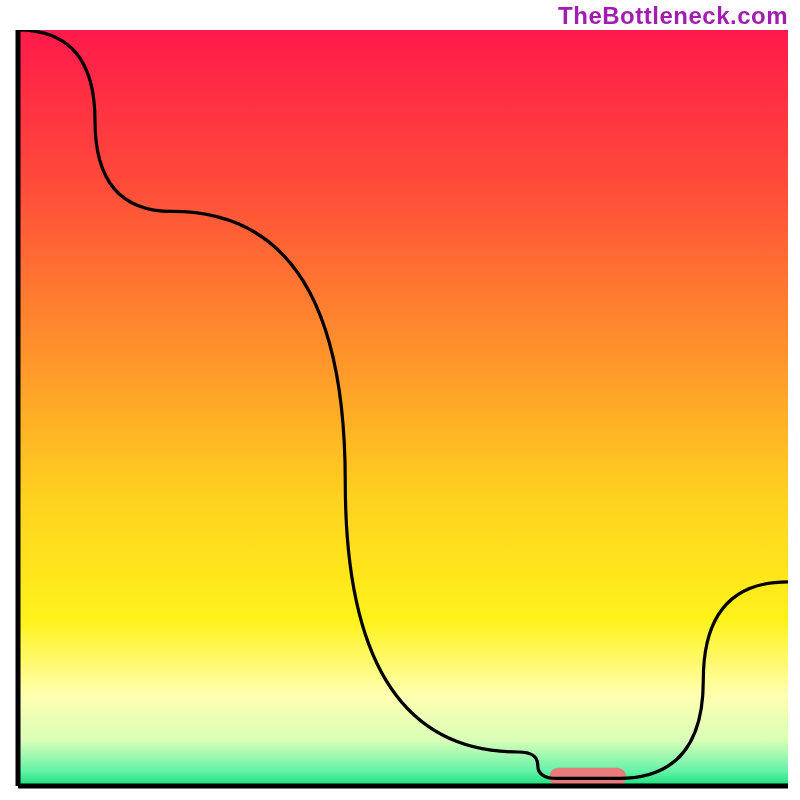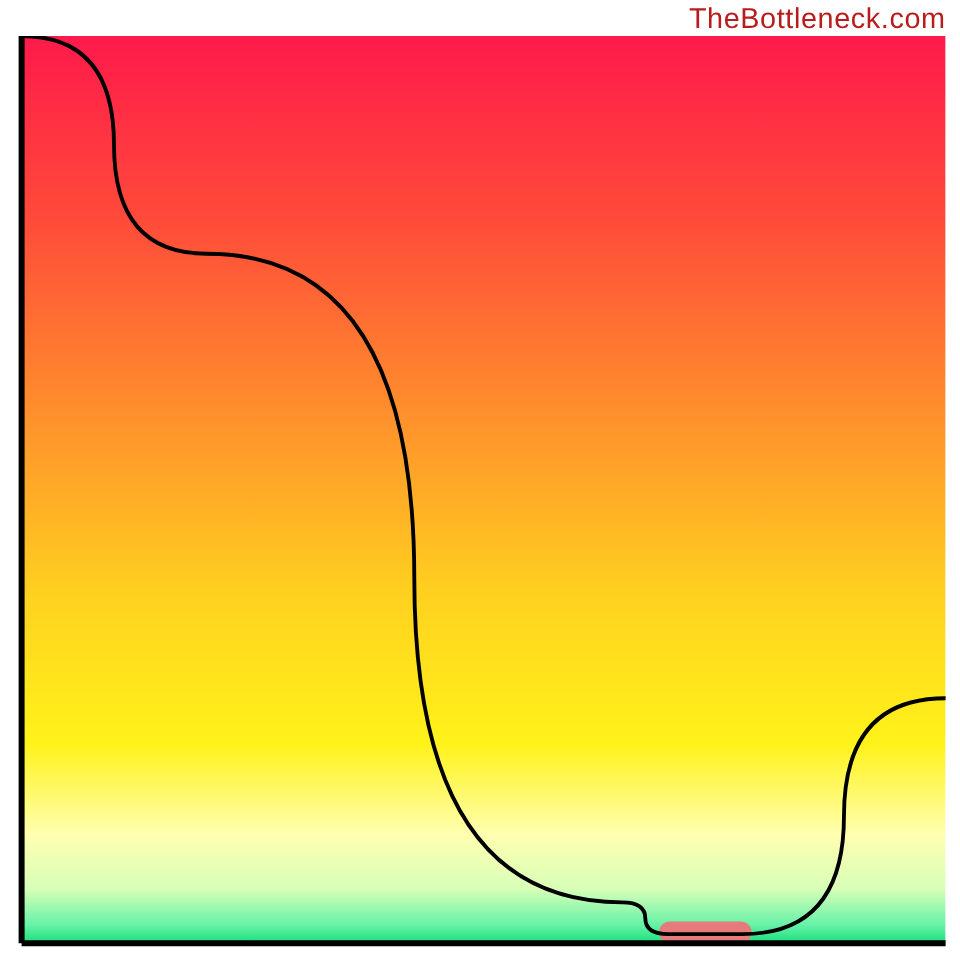--- a/index.html
+++ b/index.html
@@ -13,22 +13,22 @@
   .chart-wrap {
     position: relative;
     width: 800px;
     height: 800px;
   }
   .watermark {
     position: absolute;
     top: 2px;
     right: 12px;
     font-size: 24px;
-    font-weight: 400;
-    color: #b91c1c;
+    font-weight: 700;
+    color: #a21caf;
     letter-spacing: 0.5px;
   }
   svg {
     display: block;
   }
 </style>
 </head>
 <body>
 
 <div class="chart-wrap">

